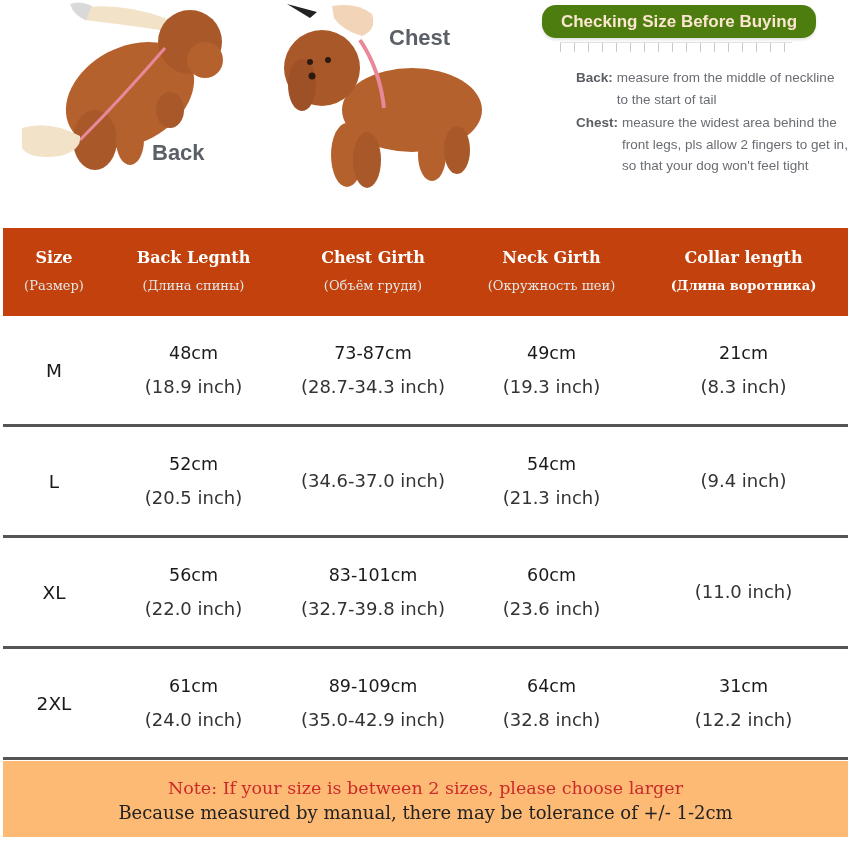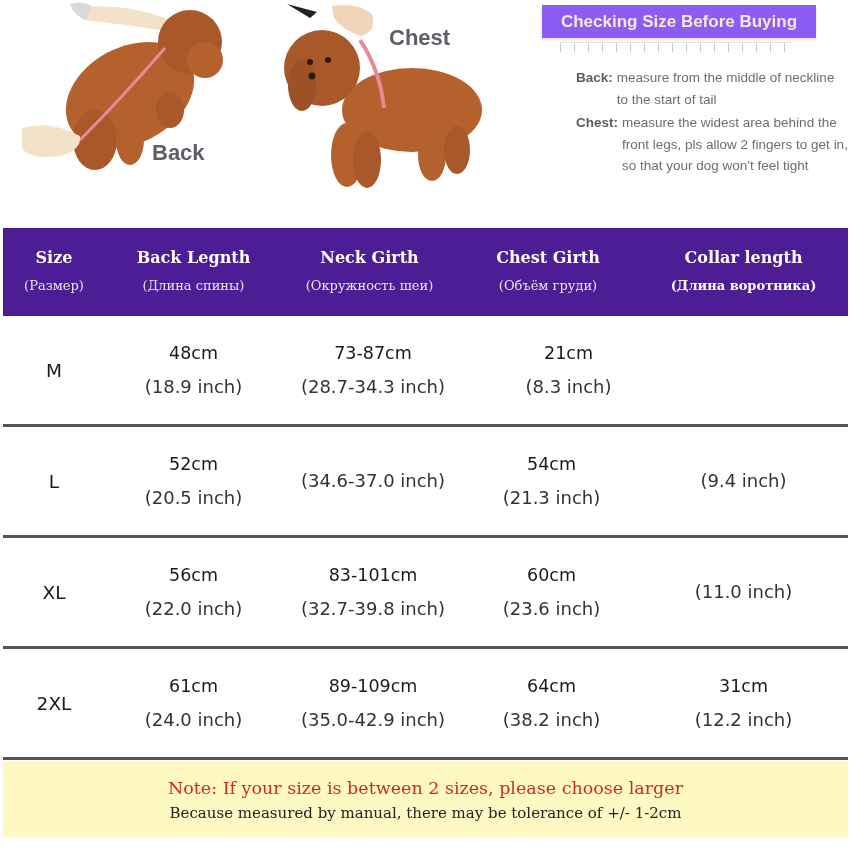--- a/index.html
+++ b/index.html
@@ -17,40 +17,40 @@
   .dog-label {
     position: absolute; font-family: "Liberation Sans", sans-serif; font-weight: bold;
     font-size: 22px; color: #5b5f66;
   }
   .dog-back .dog-label { left: 152px; top: 140px; }
   .dog-chest .dog-label { left: 127px; top: 25px; }
 
   .guide { position: absolute; left: 530px; top: 0; width: 320px; height: 195px; }
   .banner {
     position: absolute; left: 12px; top: 5px; width: 274px; height: 33px;
-    background: #8b5cf6; border-radius: 0;
+    background: #4d7c0f; border-radius: 14px;
     color: #fbe6cf; font-size: 17px; font-weight: bold;
     display: flex; align-items: center; justify-content: center;
     box-shadow: 0 2px 3px rgba(0,0,0,0.12);
   }
   .ruler {
     position: absolute; left: 30px; top: 42px; width: 232px; height: 10px;
     background-image: repeating-linear-gradient(90deg, #b9bcc2 0 1px, transparent 1px 14px);
     border-top: 1px solid #d8dadd;
     opacity: 0.8;
   }
   .guide-text { position: absolute; left: 5px; top: 67px; width: 310px; font-size: 13.5px; color: #6a6d73; line-height: 21.5px; margin-left: 41px; }
   .gline { display: flex; }
   .gterm { font-weight: bold; color: #5a5d63; white-space: nowrap; }
   .gdesc { padding-left: 4px; }
 
   
   .size-table { position: absolute; left: 3px; top: 228px; width: 845px; }
   .thead {
-    height: 88px; background: #4c1d95; display: flex; align-items: center;
+    height: 88px; background: #c2410c; display: flex; align-items: center;
   }
   .th {
     text-align: center; color: #ffffff; font-family: "DejaVu Serif", serif;
   }
   .th .en { font-weight: bold; font-size: 16px; line-height: 28px; }
   .th .ru { font-size: 13px; line-height: 28px; color: #e6e6e6; }
   .th .ru.bold { font-weight: bold; color: #ffffff; }
 
   .c0 { width: 102px; }
   .c1 { width: 177px; }
@@ -63,24 +63,24 @@
     border-bottom: 3px solid #555555;
   }
   .td { text-align: center; font-family: "DejaVu Sans", sans-serif; color: #1a1a1a; }
   .td .cm { font-size: 17.5px; line-height: 34px; }
   .td .inch { font-size: 18px; line-height: 34px; color: #333; }
   .td.size { font-size: 18.5px; }
 
   
   .note {
     position: absolute; left: 3px; top: 761px; width: 845px; height: 76px;
-    background: #fef9c3; text-align: center;
+    background: #fdba74; text-align: center;
   }
   .note .main { margin-top: 15px; font-family: "DejaVu Serif", serif; color: #cc2a2a; font-size: 17.5px; line-height: 24px; }
-  .note .sub { margin-top: 4px; font-family: "DejaVu Serif", serif; color: #222; font-size: 15px; line-height: 18px; }
+  .note .sub { margin-top: 4px; font-family: "DejaVu Serif", serif; color: #222; font-size: 18px; line-height: 18px; }
 </style>
 </head>
 <body>
 
 <div class="top">
 
   <div class="dog-panel dog-back">
     <svg width="260" height="200" viewBox="0 0 260 200">
 
       <path d="M78 8 Q120 2 165 18 Q170 28 160 30 Q120 24 84 20 Z" fill="#f2e2c8"></path>
@@ -147,44 +147,48 @@
 <div class="size-table">
   <div class="thead">
     <div class="th c0">
       <div class="en">Size</div>
       <div class="ru">(Размер)</div>
     </div>
     <div class="th c1">
       <div class="en">Back Legnth</div>
       <div class="ru">(Длина спины)</div>
     </div>
+    <div class="th c2">
+      <div class="en">Chest Girth</div>
+      <div class="ru">(Объём груди)</div>
+    </div>
     <div class="th c3">
       <div class="en">Neck Girth</div>
       <div class="ru">(Окружность шеи)</div>
     </div>
-    <div class="th c2">
-      <div class="en">Chest Girth</div>
-      <div class="ru">(Объём груди)</div>
-    </div>
     <div class="th c4">
       <div class="en">Collar length</div>
       <div class="ru bold">(Длина воротника)</div>
     </div>
   </div>
 
   <div class="trow">
     <div class="td size c0">M</div>
     <div class="td c1">
         <div class="cm">48cm</div>
         <div class="inch">(18.9 inch)</div>
       </div>
     <div class="td c2">
         <div class="cm">73-87cm</div>
         <div class="inch">(28.7-34.3 inch)</div>
       </div>
+    <div class="td c3">
+        <div class="cm">49cm</div>
+        <div class="inch">(19.3 inch)</div>
+      </div>
     <div class="td c4">
         <div class="cm">21cm</div>
         <div class="inch">(8.3 inch)</div>
       </div>
   </div>
 
   <div class="trow">
     <div class="td size c0">L</div>
     <div class="td c1">
         <div class="cm">52cm</div>
@@ -226,21 +230,21 @@
     <div class="td c1">
         <div class="cm">61cm</div>
         <div class="inch">(24.0 inch)</div>
       </div>
     <div class="td c2">
         <div class="cm">89-109cm</div>
         <div class="inch">(35.0-42.9 inch)</div>
       </div>
     <div class="td c3">
         <div class="cm">64cm</div>
-        <div class="inch">(38.2 inch)</div>
+        <div class="inch">(32.8 inch)</div>
       </div>
     <div class="td c4">
         <div class="cm">31cm</div>
         <div class="inch">(12.2 inch)</div>
       </div>
   </div>
 </div>
 
 <div class="note">
   <div class="main">Note: If your size is between 2 sizes, please choose larger</div>

